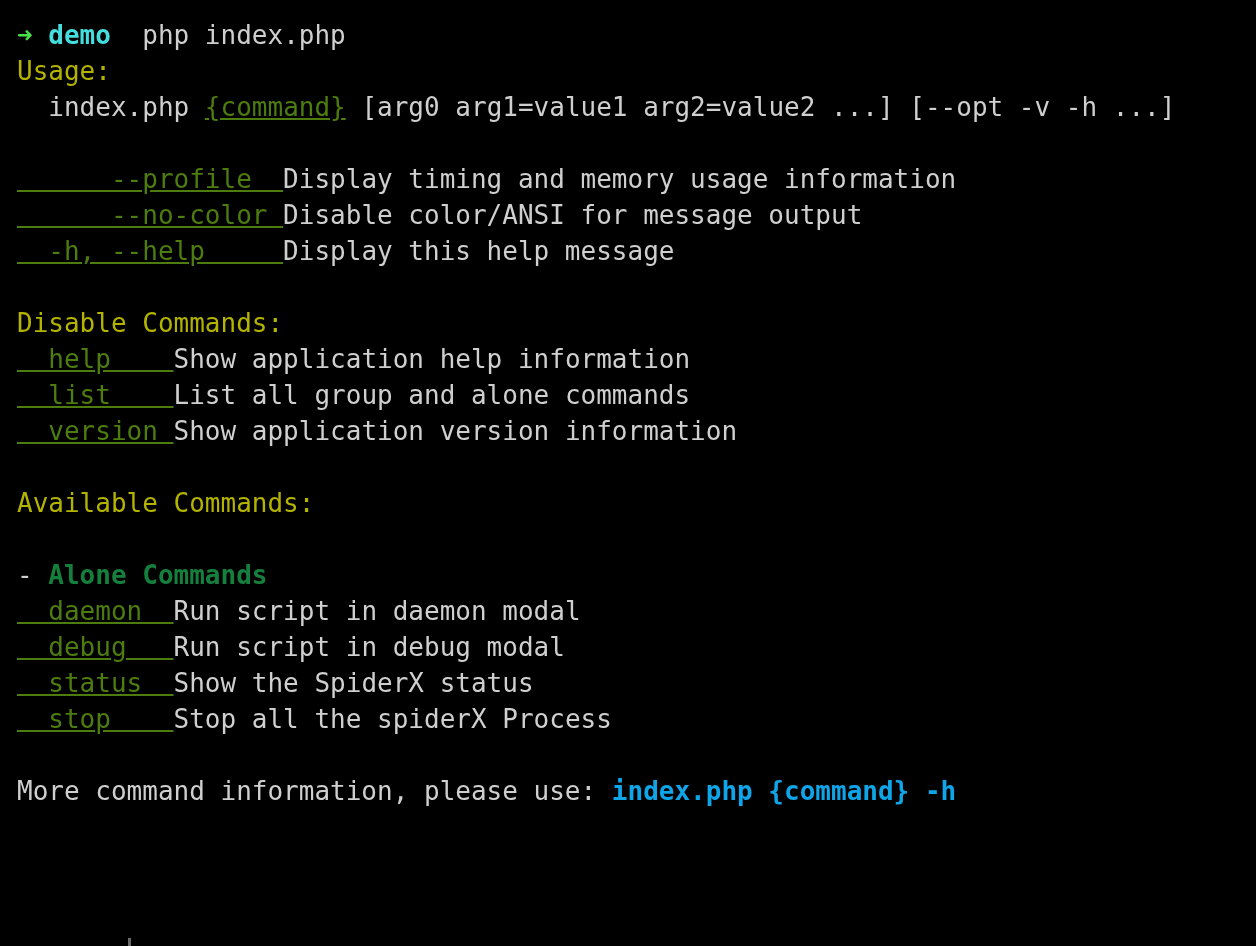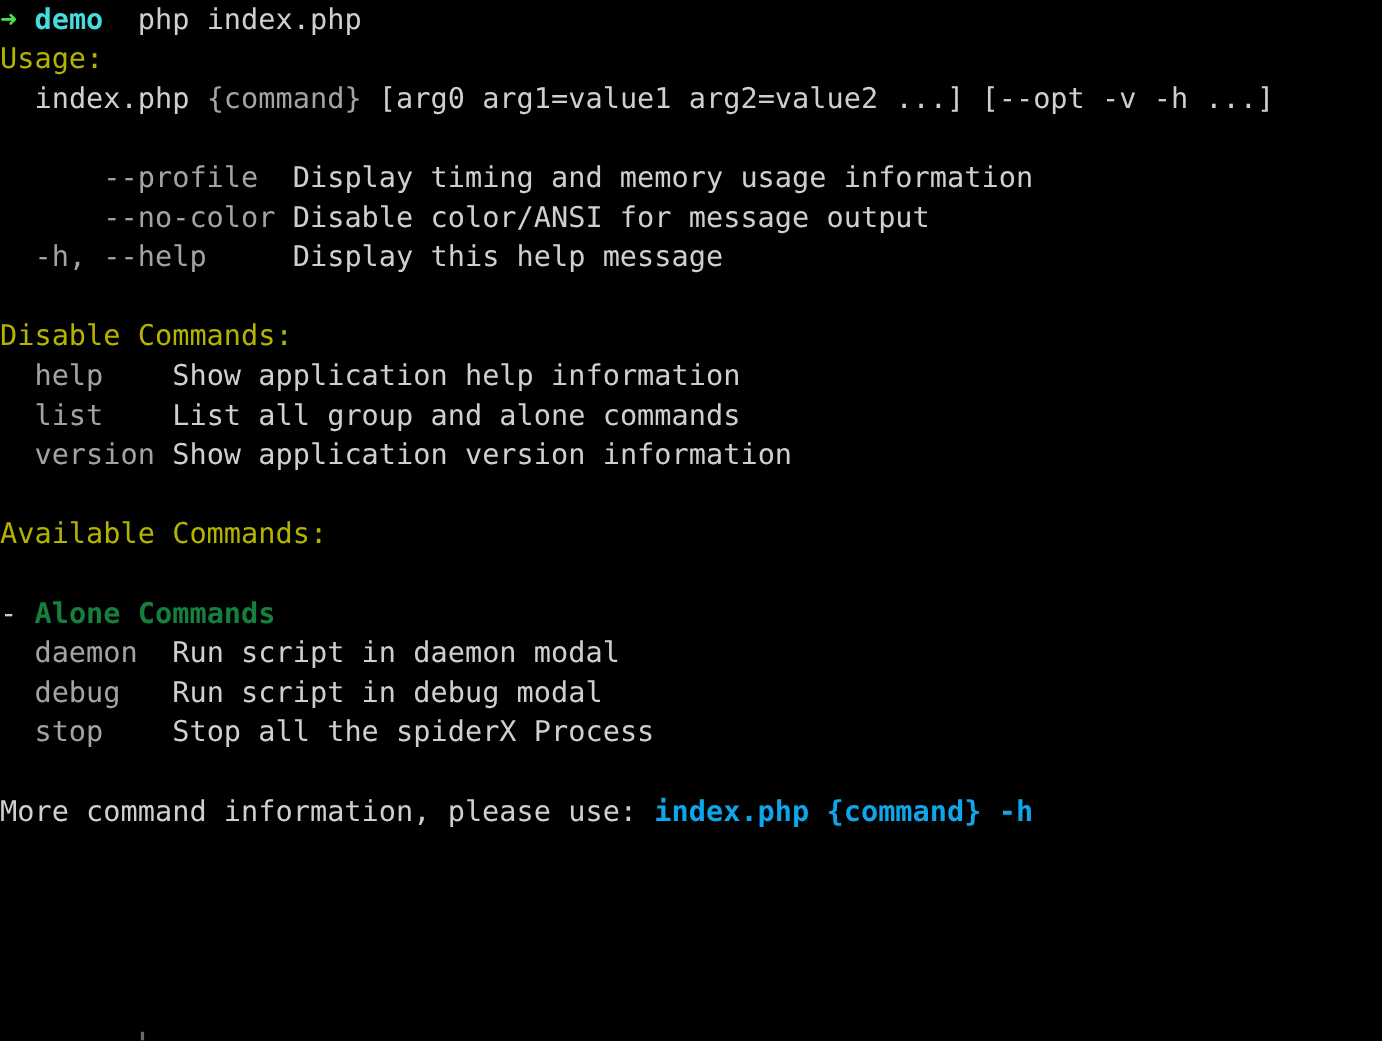--- a/index.html
+++ b/index.html
@@ -12,39 +12,39 @@
     width: 1256px;
     height: 946px;
     overflow: hidden;
     font-family: "DejaVu Sans Mono", "Liberation Mono", monospace;
   }
   #terminal {
     width: 1256px;
     height: 946px;
     background: #000000;
     box-sizing: border-box;
-    padding: 0;
+    padding: 17px;
     position: relative;
   }
   .line {
     height: 36px;
     line-height: 36px;
     font-size: 26px;
     letter-spacing: 0px;
     white-space: pre;
     color: #cfcfcf;
     font-family: "DejaVu Sans Mono", "Liberation Mono", monospace;
   }
   .line.blank { color: transparent; }
 
   
   .c-gray    { color: #cfcfcf; }
   .c-white   { color: #15803d; font-weight: bold; }
   .c-yellow  { color: #b3b300; }
-  .c-green   { color: #a3a3a3; }
+  .c-green   { color: #4d7c0f; text-decoration: underline; }
   .c-cyan    { color: #0ea5e9; font-weight: bold; }
   .c-cyan-b  { color: #45dede; font-weight: bold; }
   .c-arrow   { color: #4ae04a; font-weight: bold; }
 
   .row { display: block; }
 
   
   .cell { display: inline-block; white-space: pre; vertical-align: top; }
 
   #cursor {
@@ -76,19 +76,20 @@
   <div class="line row"><span class="cell c-green">  help    </span><span class="cell c-gray">Show application help information</span></div>
   <div class="line row"><span class="cell c-green">  list    </span><span class="cell c-gray">List all group and alone commands</span></div>
   <div class="line row"><span class="cell c-green">  version </span><span class="cell c-gray">Show application version information</span></div>
   <div class="line blank"> </div>
 
   <div class="line row"><span class="cell c-yellow">Available Commands:</span></div>
   <div class="line blank"> </div>
   <div class="line row"><span class="cell c-gray">- </span><span class="cell c-white">Alone Commands</span></div>
   <div class="line row"><span class="cell c-green">  daemon  </span><span class="cell c-gray">Run script in daemon modal</span></div>
   <div class="line row"><span class="cell c-green">  debug   </span><span class="cell c-gray">Run script in debug modal</span></div>
+  <div class="line row"><span class="cell c-green">  status  </span><span class="cell c-gray">Show the SpiderX status</span></div>
   <div class="line row"><span class="cell c-green">  stop    </span><span class="cell c-gray">Stop all the spiderX Process</span></div>
   <div class="line blank"> </div>
 
   <div class="line row"><span class="cell c-gray">More command information, please use: </span><span class="cell c-cyan">index.php {command} -h</span></div>
 
   <div id="cursor"></div>
 </div>
 
 </body></html>

